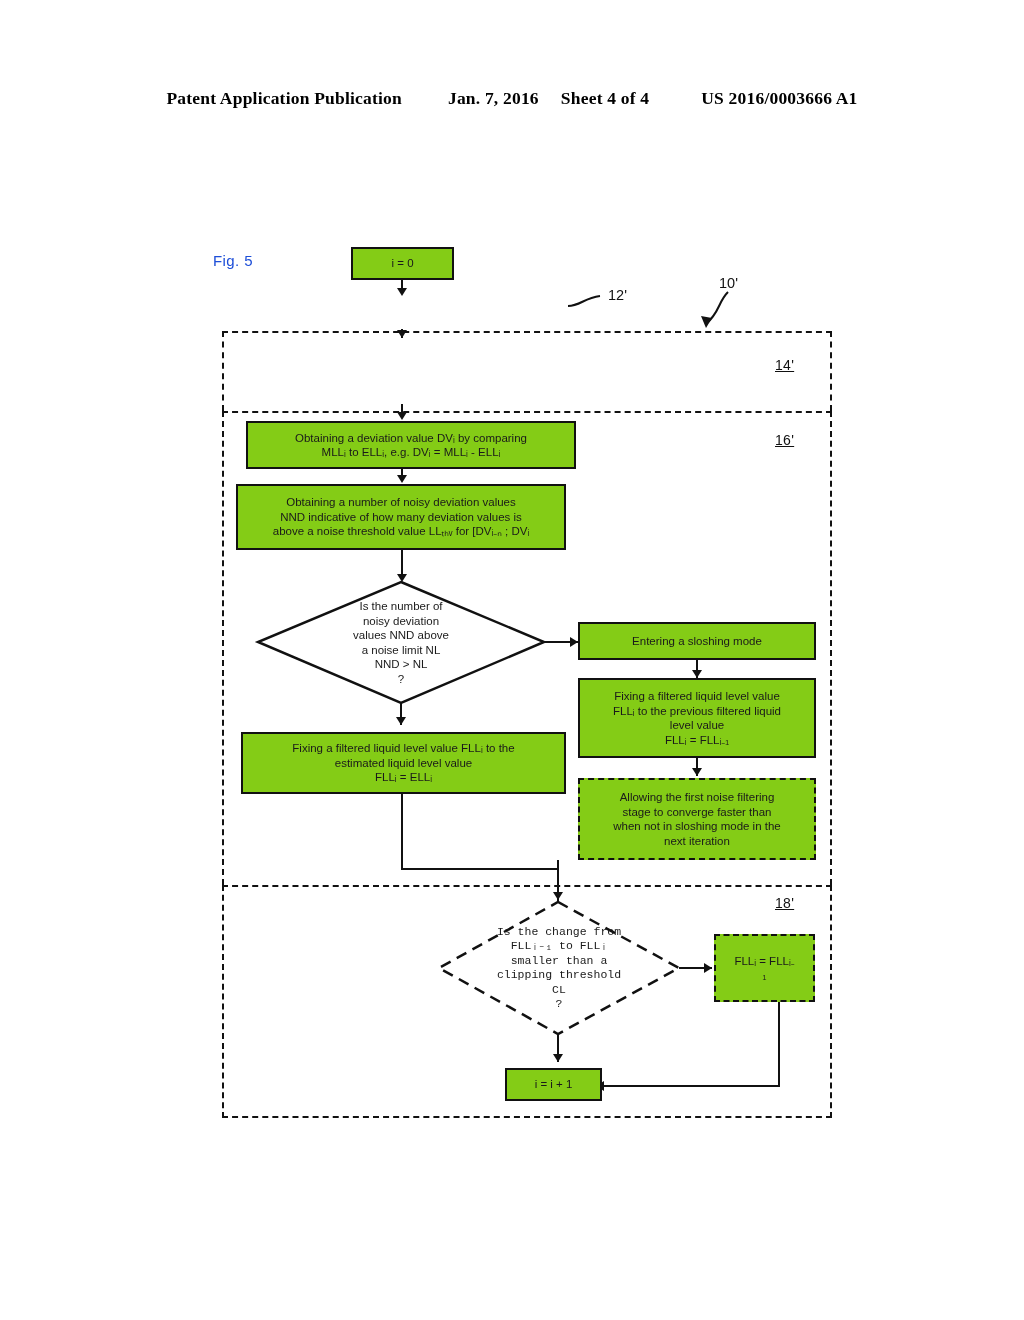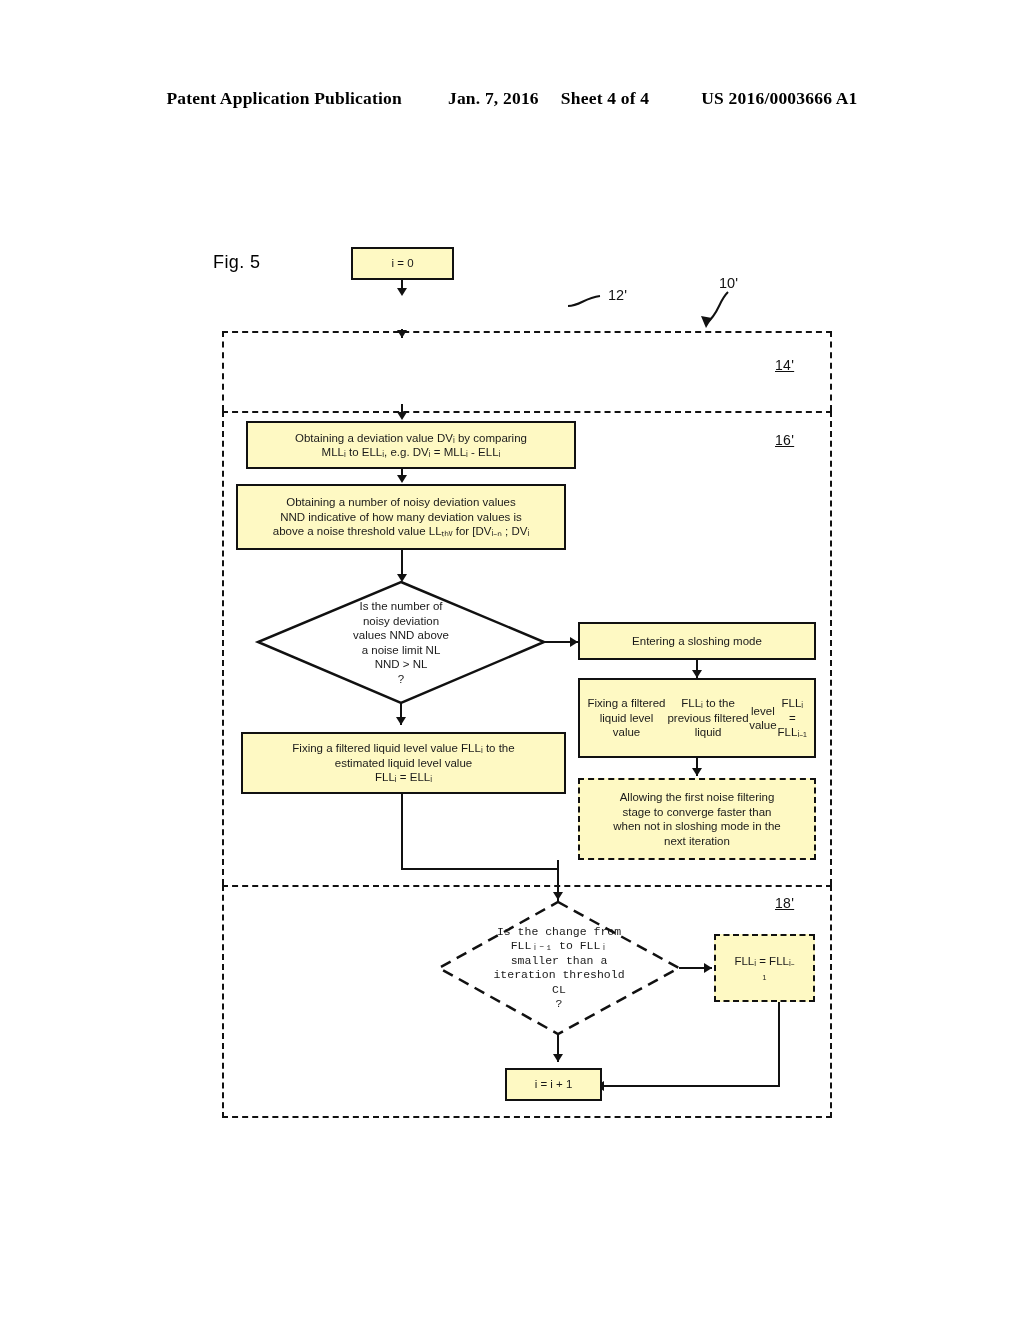--- a/index.html
+++ b/index.html
@@ -43,21 +43,21 @@
     top: 0;
     width: 1024px;
     height: 1320px;
   }
   #figure > * { position: absolute; }
 
   
   .box {
     box-sizing: border-box;
     border: 2px solid #111;
-    background: #fef9c3;
+    background: #84cc16;
     display: flex;
     align-items: center;
     justify-content: center;
     text-align: center;
     font-size: 11.5px;
     line-height: 14.5px;
     padding: 7px 6px;
     color: #1a1a1a;
   }
   .box.dashed {
@@ -109,22 +109,22 @@
     font-family: "Liberation Sans", sans-serif;
     color: #111;
     text-decoration: underline;
     letter-spacing: 0.3px;
   }
   .lead-label {
     font-size: 14.5px;
     color: #111;
   }
   .fig-label {
-    font-size: 18px;
-    color: #000000;
+    font-size: 15px;
+    color: #1d4ed8;
     letter-spacing: 0.4px;
   }
 
   
   .conn {
     background: #111;
   }
   .conn.v { width: 2px; }
   .conn.h { height: 2px; }
 
@@ -236,21 +236,21 @@
   <div class="conn h" style="left:544px; top:641px; width:34px;"></div>
   <div class="arrowhead right" style="left:570px; top:637px;"></div>
 
   <div class="box" style="left:578px; top:622px; width:238px; height:38px;">
     <span>Entering a sloshing mode</span>
   </div>
 
   <div class="conn v" style="left:696px; top:660px; height:18px;"></div>
   <div class="arrowhead down" style="left:692px; top:670px;"></div>
 
-  <div class="box" style="left:578px; top:678px; width:238px; height:80px; flex-direction:row;">
+  <div class="box" style="left:578px; top:678px; width:238px; height:80px; flex-direction:column;">
     <span>Fixing a filtered liquid level value</span>
     <span>FLLᵢ to the previous filtered liquid</span>
     <span>level value</span>
     <span>FLLᵢ = FLLᵢ₋₁</span>
   </div>
 
   <div class="conn v" style="left:696px; top:758px; height:18px;"></div>
   <div class="arrowhead down" style="left:692px; top:768px;"></div>
 
   <div class="box dashed" style="left:578px; top:778px; width:238px; height:82px; flex-direction:column;">
@@ -276,21 +276,21 @@
   <div class="arrowhead down" style="left:553px; top:892px;"></div>
 
   <div class="diamond-wrap" style="left:437px; top:900px; width:244px; height:136px;font-family:Liberation Mono, monospace;">
     <svg width="244" height="136">
       <polygon points="121,2 242,68 121,134 2,68" fill="#fff" stroke="#111" stroke-width="2.5" stroke-dasharray="11,7"></polygon>
     </svg>
     <div class="diamond-text">
       <span>Is the change from</span>
       <span>FLLᵢ₋₁ to FLLᵢ</span>
       <span>smaller than a</span>
-      <span>iteration threshold</span>
+      <span>clipping threshold</span>
       <span>CL</span>
       <span>?</span>
     </div>
   </div>
 
   <div class="conn h" style="left:679px; top:967px; width:33px;"></div>
   <div class="arrowhead right" style="left:704px; top:963px;"></div>
 
   <div class="box dashed" style="left:714px; top:934px; width:101px; height:68px; flex-direction:column;">
     <span>FLLᵢ = FLLᵢ₋</span>

